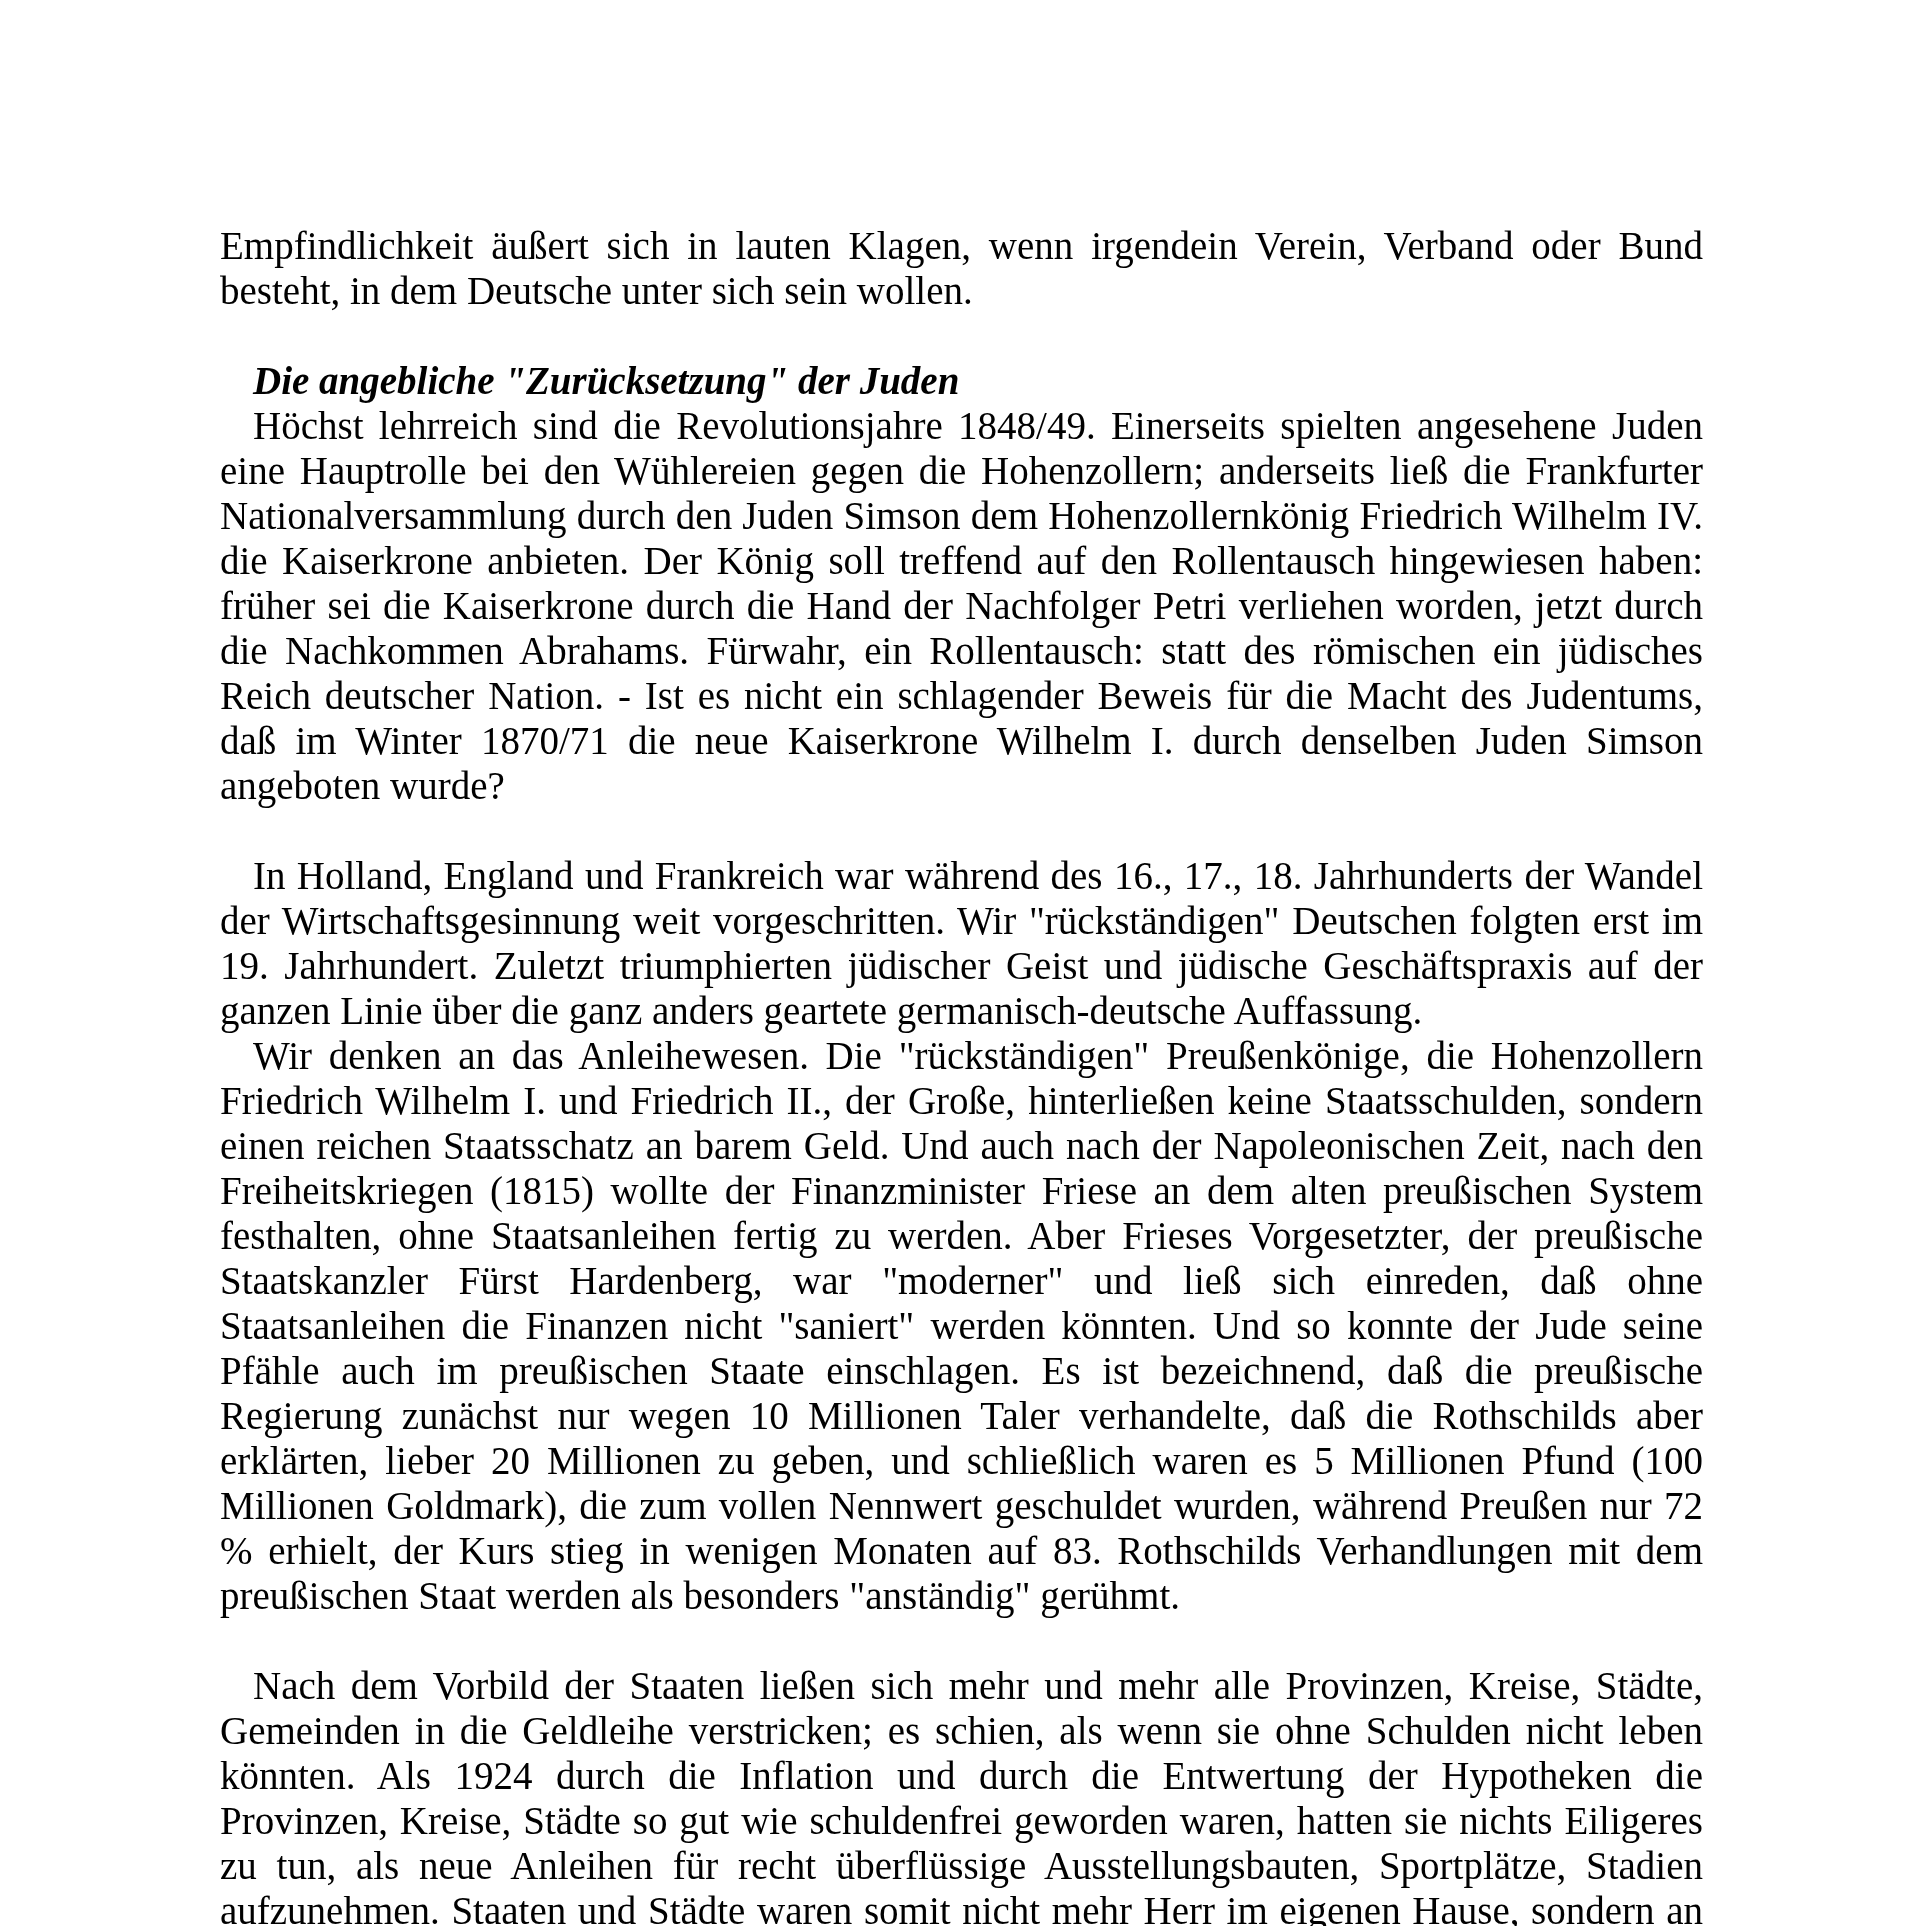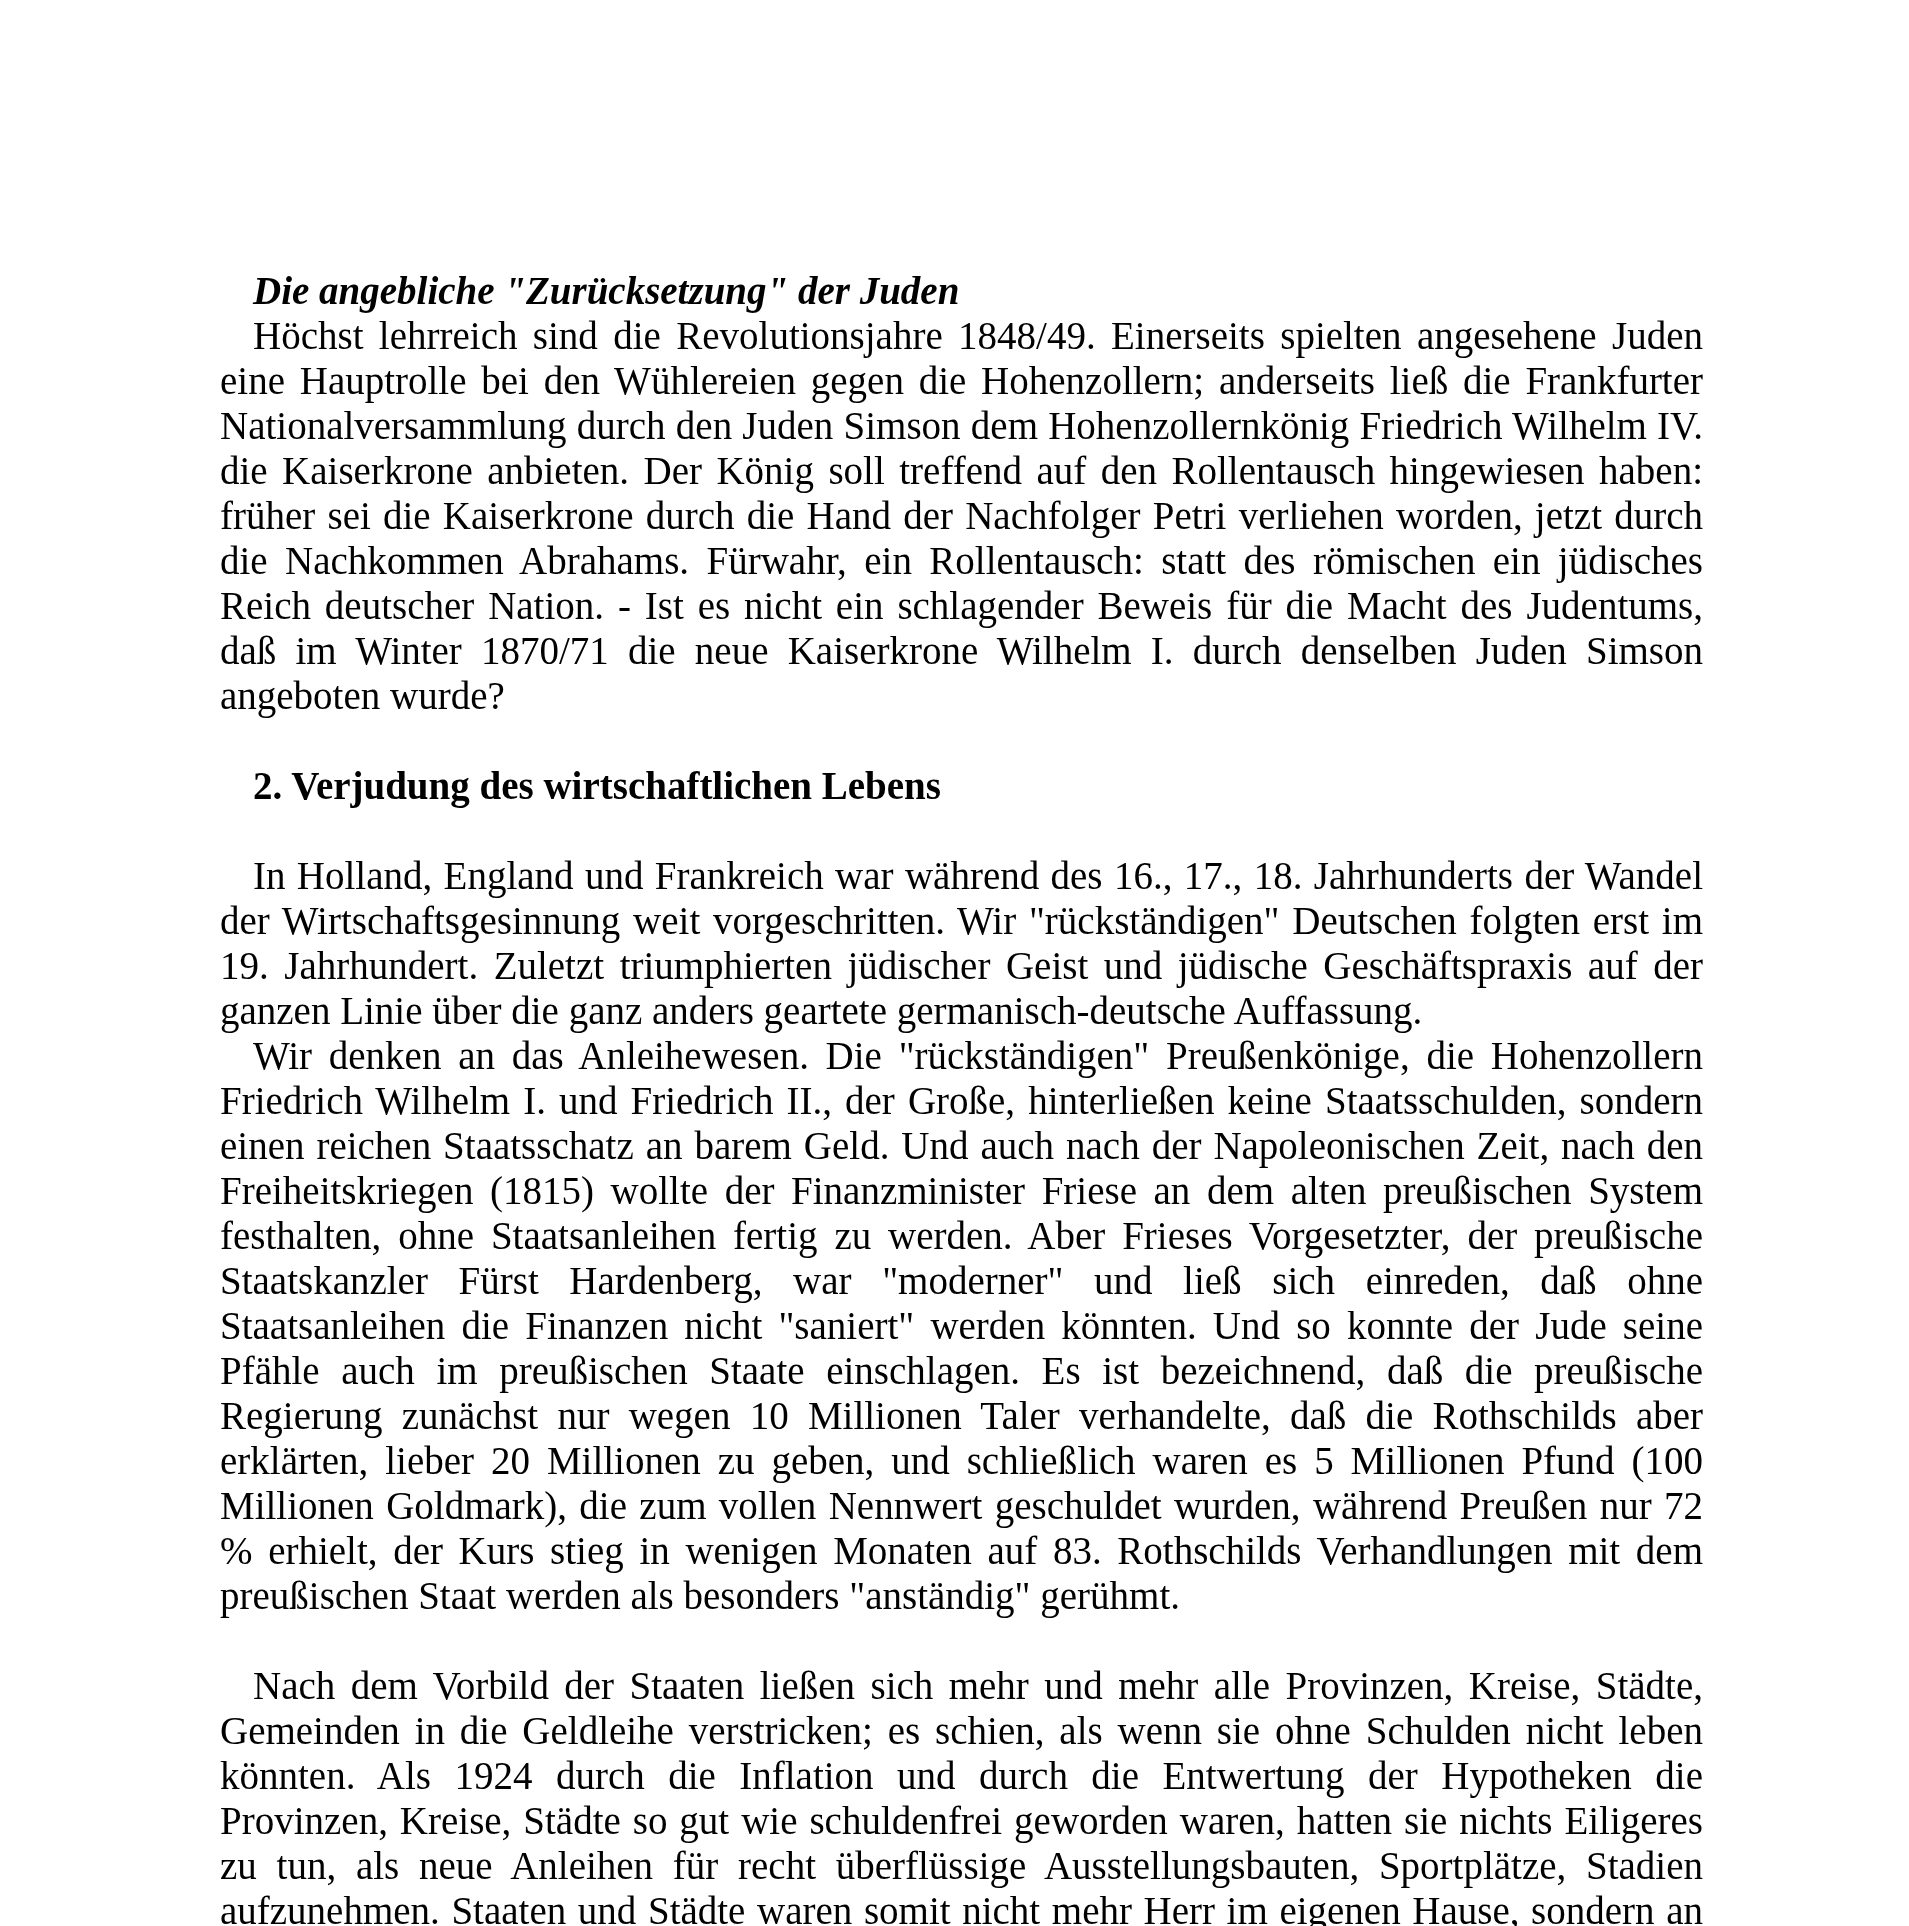--- a/index.html
+++ b/index.html
@@ -53,26 +53,26 @@
     margin-top: 45px;
   }
 </style>
 </head>
 <body>
 
 <div class="page">
 
   <div class="text-block">
 
+    <p class="para no-indent">Empfindlichkeit äußert sich in lauten Klagen, wenn irgendein Verein, Verband oder Bund besteht, in dem Deutsche unter sich sein wollen.</p>
 
     <h3 class="heading italic gap">Die angebliche "Zurücksetzung" der Juden</h3>
 
     <p class="para">Höchst lehrreich sind die Revolutionsjahre 1848/49. Einerseits spielten angesehene Juden eine Hauptrolle bei den Wühlereien gegen die Hohenzollern; anderseits ließ die Frankfurter Nationalversammlung durch den Juden Simson dem Hohenzollernkönig Friedrich Wilhelm IV. die Kaiserkrone anbieten. Der König soll treffend auf den Rollentausch hingewiesen haben: früher sei die Kaiserkrone durch die Hand der Nachfolger Petri verliehen worden, jetzt durch die Nachkommen Abrahams. Fürwahr, ein Rollentausch: statt des römischen ein jüdisches Reich deutscher Nation. - Ist es nicht ein schlagender Beweis für die Macht des Judentums, daß im Winter 1870/71 die neue Kaiserkrone Wilhelm I. durch denselben Juden Simson angeboten wurde?</p>
 
-    <h3 class="heading gap">2. Verjudung des wirtschaftlichen Lebens</h3>
 
     <p class="para gap">In Holland, England und Frankreich war während des 16., 17., 18. Jahrhunderts der Wandel der Wirtschaftsgesinnung weit vorgeschritten. Wir "rückständigen" Deutschen folgten erst im 19. Jahrhundert. Zuletzt triumphierten jüdischer Geist und jüdische Geschäftspraxis auf der ganzen Linie über die ganz anders geartete germanisch-deutsche Auffassung.</p>
 
 
     <p class="para">Wir denken an das Anleihewesen. Die "rückständigen" Preußenkönige, die Hohenzollern Friedrich Wilhelm I. und Friedrich II., der Große, hinterließen keine Staatsschulden, sondern einen reichen Staatsschatz an barem Geld. Und auch nach der Napoleonischen Zeit, nach den Freiheitskriegen (1815) wollte der Finanzminister Friese an dem alten preußischen System festhalten, ohne Staatsanleihen fertig zu werden. Aber Frieses Vorgesetzter, der preußische Staatskanzler Fürst Hardenberg, war "moderner" und ließ sich einreden, daß ohne Staatsanleihen die Finanzen nicht "saniert" werden könnten. Und so konnte der Jude seine Pfähle auch im preußischen Staate einschlagen. Es ist bezeichnend, daß die preußische Regierung zunächst nur wegen 10 Millionen Taler verhandelte, daß die Rothschilds aber erklärten, lieber 20 Millionen zu geben, und schließlich waren es 5 Millionen Pfund (100 Millionen Goldmark), die zum vollen Nennwert geschuldet wurden, während Preußen nur 72 % erhielt, der Kurs stieg in wenigen Monaten auf 83. Rothschilds Verhandlungen mit dem preußischen Staat werden als besonders "anständig" gerühmt.</p>
 
     <p class="para gap">Nach dem Vorbild der Staaten ließen sich mehr und mehr alle Provinzen, Kreise, Städte, Gemeinden in die Geldleihe verstricken; es schien, als wenn sie ohne Schulden nicht leben könnten. Als 1924 durch die Inflation und durch die Entwertung der Hypotheken die Provinzen, Kreise, Städte so gut wie schuldenfrei geworden waren, hatten sie nichts Eiligeres zu tun, als neue Anleihen für recht überflüssige Ausstellungsbauten, Sportplätze, Stadien aufzunehmen. Staaten und Städte waren somit nicht mehr Herr im eigenen Hause, sondern an die internationalen (meist jüdischen) Geldmächte versklavt.</p>
 
   </div>
 

